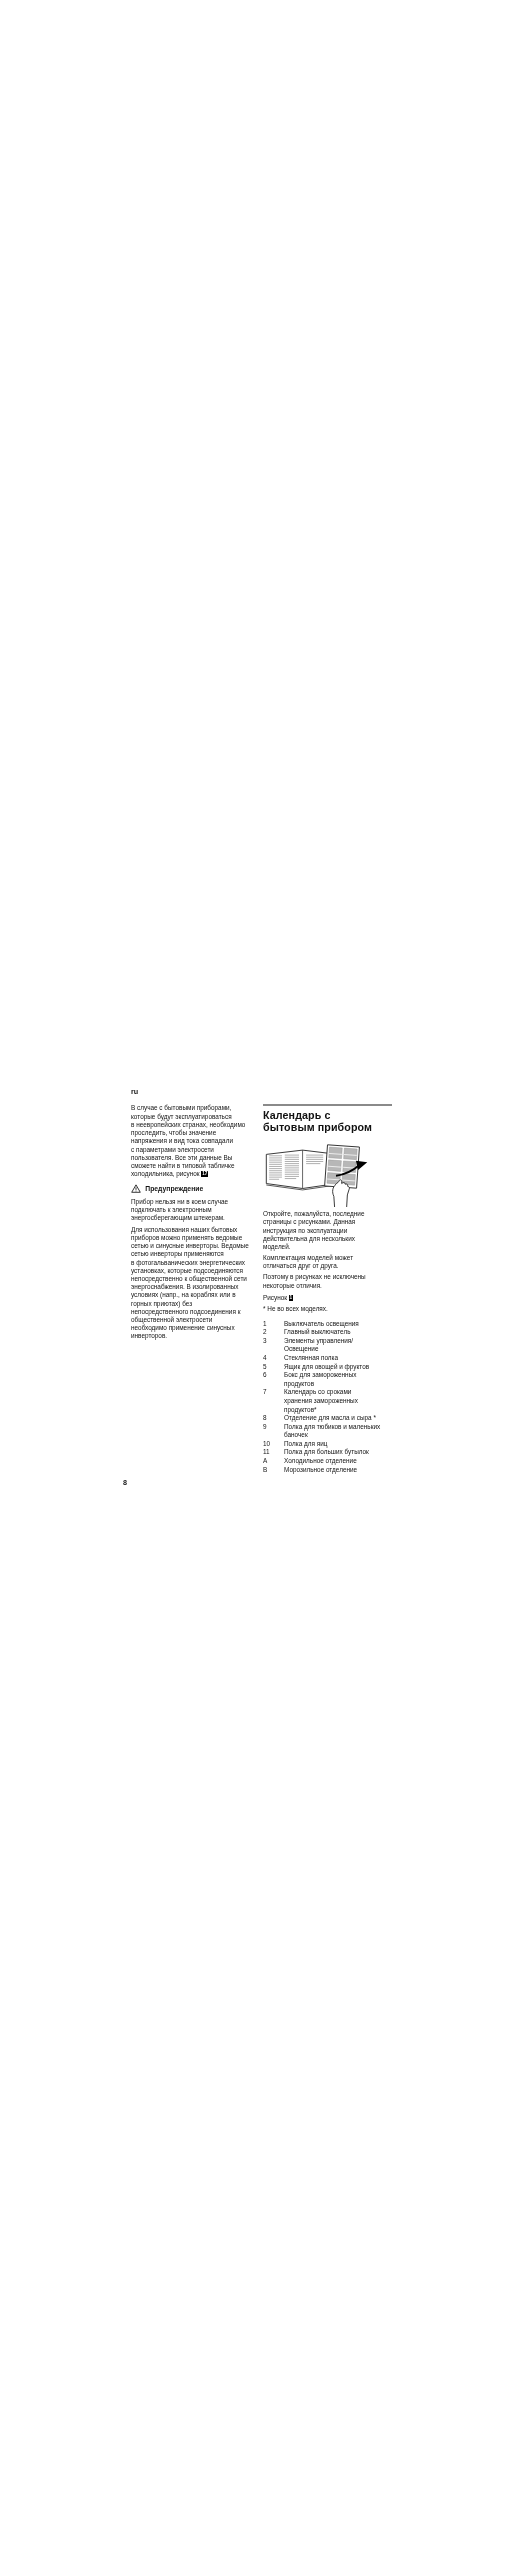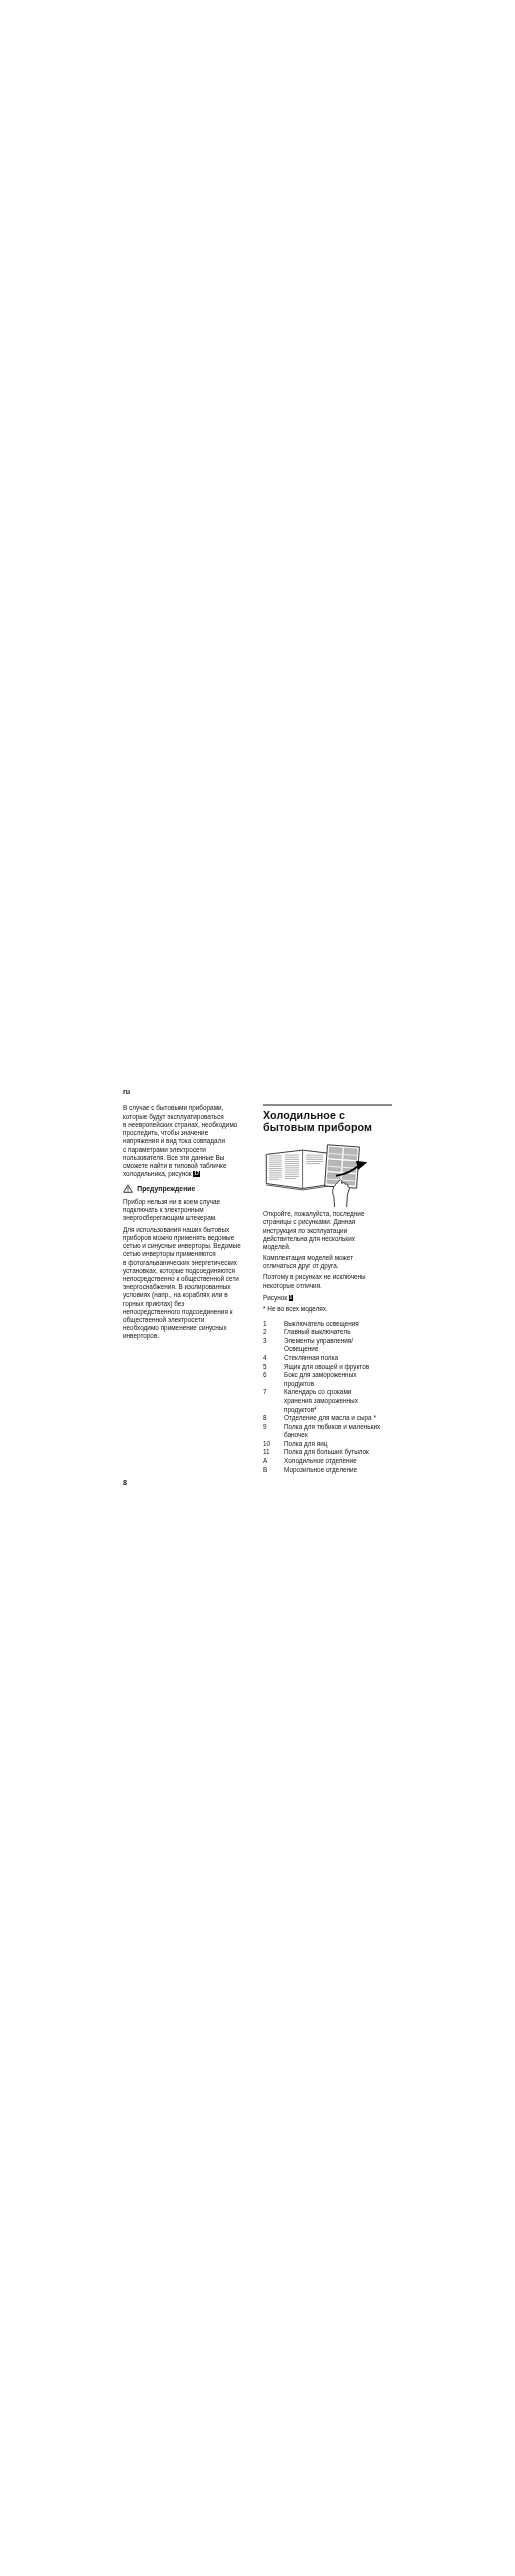--- a/index.html
+++ b/index.html
@@ -1,21 +1,21 @@
 <!DOCTYPE html>
 <html style="font-size:11.4px"><head>
 <meta charset="utf-8">
 <style>
   html,body{margin:0;padding:0}
   body{
     width:515px;height:2576px;background:#ffffff;position:relative;
     font-family:"Liberation Sans", sans-serif;color:#141414;
     -webkit-font-smoothing:antialiased;
   }
-  .col-left{position:absolute;left:123px;top:1088px;width:135px}
+  .col-left{position:absolute;left:131px;top:1088px;width:135px}
   .col-right{position:absolute;left:263px;top:1104px;width:135px}
   .lang{font-weight:bold;font-size:7.2px;line-height:8.6px}
   p.body{font-size:6.4px;line-height:8.2px;white-space:pre-line;margin:0}
   .p-voltage{margin-top:7.9px !important}
   .warn-row{display:flex;align-items:center;gap:4.3px;margin:5.7px 0 4.3px 0}
   .warn-title{font-weight:bold;font-size:6.8px}
   .p-warn{margin-bottom:3.6px !important}
   .rule{height:2.1px;background:#8a8a8a;width:129px}
   h1.title{
     font-size:10.7px;line-height:11.8px;font-weight:bold;margin:4.3px 0 0 0;
@@ -82,21 +82,21 @@
 горных приютах) без
 непосредственного подсоединения к
 общественной электросети
 необходимо применение синусных
 инверторов.</p>
   </div>
 
   <div class="col-right">
     <div class="rule"></div>
 
-    <h1 class="title">Холодильное с
+    <h1 class="title">Календарь с
 бытовым прибором</h1>
 
     
     <span>
       <svg class="figure" width="109" height="64" viewBox="0 0 152 90">
 
         <path d="M4,16 L55,10 L96,15 L96,58 L55,64 L4,57 Z" fill="#ffffff" stroke="#2a2a2a" stroke-width="1.3" stroke-linejoin="round"></path>
         <path d="M4,59 L55,66 L96,60" fill="none" stroke="#2a2a2a" stroke-width="1.1"></path>
         <line x1="55" y1="10" x2="55" y2="64" stroke="#2a2a2a" stroke-width="1"></line>
 

